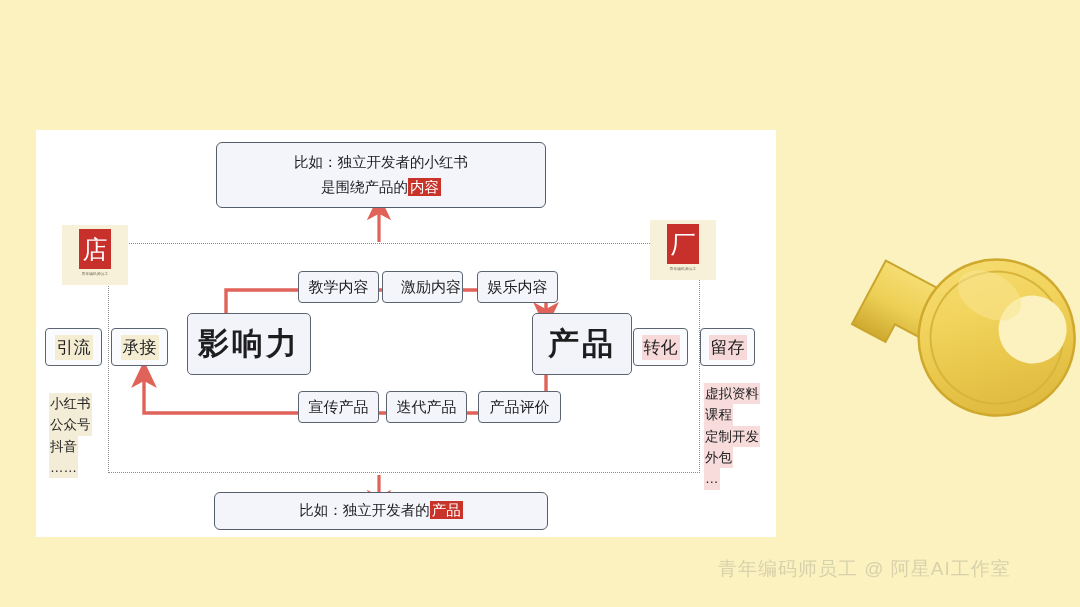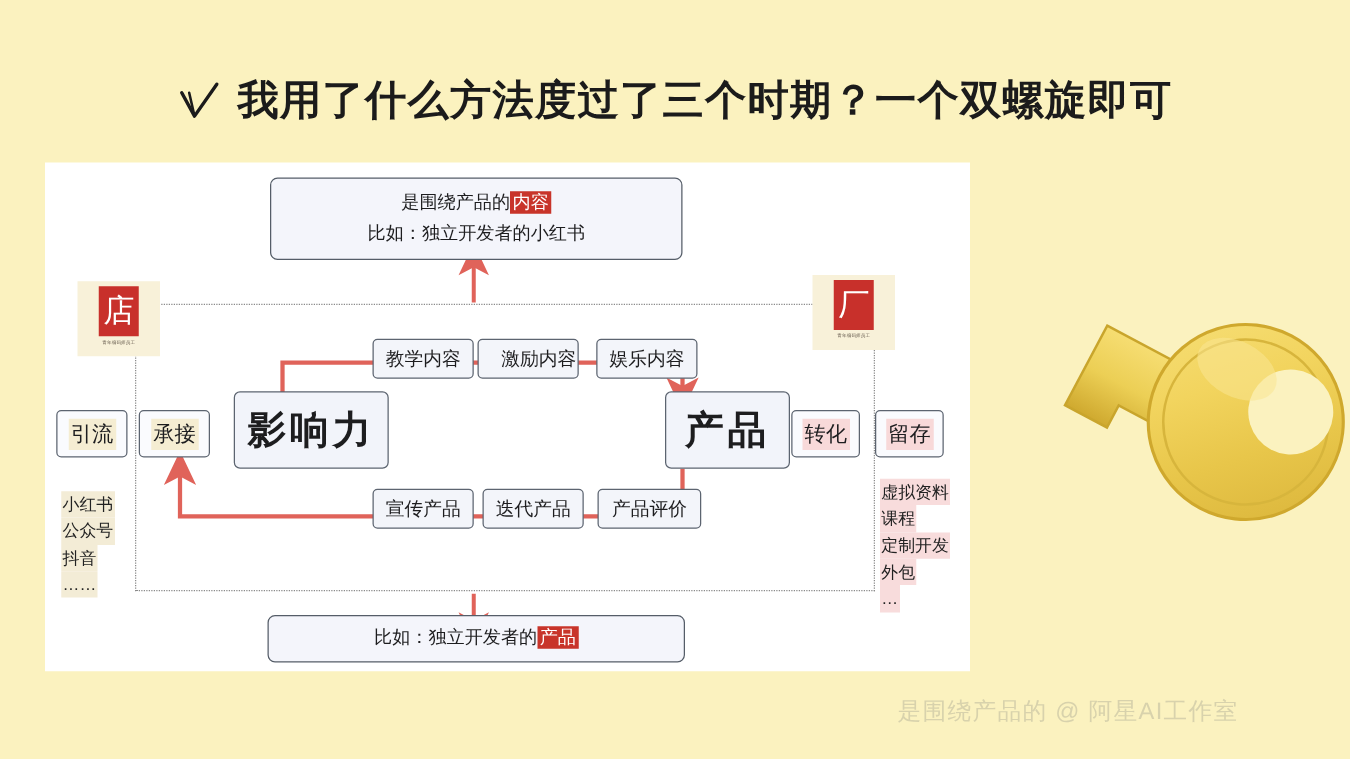--- a/index.html
+++ b/index.html
@@ -200,27 +200,20 @@
     color: #d8d2ac;
     letter-spacing: 1px;
     white-space: nowrap;
   }
 </style>
 </head>
 <body>
 
 <div id="slide">
 
-  <div id="title-bar">
-    <svg id="check-icon" viewBox="0 0 40 40">
-      <path d="M4 12 L16 34 L37 4" fill="none" stroke="#1b1b1b" stroke-width="3.2" stroke-linecap="round" stroke-linejoin="round"></path>
-      <path d="M11 12 L16 34" fill="none" stroke="#1b1b1b" stroke-width="2.4" stroke-linecap="round"></path>
-    </svg>
-    <div id="title-text">我用了什么方法度过了三个时期？一个双螺旋即可</div>
-  </div>
 
   <svg id="key-figure" viewBox="0 0 276 340">
     <defs>
       <linearGradient id="gold" x1="0%" y1="0%" x2="100%" y2="100%">
         <stop offset="0%" stop-color="#f7e07a"></stop>
         <stop offset="35%" stop-color="#f2d45e"></stop>
         <stop offset="62%" stop-color="#e8c64a"></stop>
         <stop offset="100%" stop-color="#d8b238"></stop>
       </linearGradient>
       <linearGradient id="goldShaft" x1="0%" y1="0%" x2="0%" y2="100%">
@@ -256,24 +249,24 @@
       <path d="M343 112 L343 78" fill="none" stroke="#e0635a" stroke-width="3.2" marker-end="url(#ah)"></path>
 
       <path d="M343 345 L343 372" fill="none" stroke="#e0635a" stroke-width="3.2" marker-end="url(#ah)"></path>
 
       <path d="M190 213 L190 160 L510 160 L510 185" fill="none" stroke="#e0635a" stroke-width="3.4" marker-end="url(#ah)"></path>
 
       <path d="M510 245 L510 283 L108 283 L108 245" fill="none" stroke="#e0635a" stroke-width="3.4" marker-end="url(#ah)"></path>
     </svg>
 
     <div class="node callout" style="left:180px; top:12px; width:330px; height:66px;">
+      <div>比如：独立开发者的小红书</div>
       <div>
         <span>是围绕产品的</span><span class="hl-red">内容</span>
       </div>
-      <div>比如：独立开发者的小红书</div>
     </div>
 
     <div class="badge" style="left:26px; top:95px;">
       <div class="glyph-box">店</div>
       <div class="micro">青年编码师员工</div>
     </div>
     <div class="badge" style="left:614px; top:90px;">
       <div class="glyph-box">厂</div>
       <div class="micro">青年编码师员工</div>
     </div>
@@ -318,15 +311,15 @@
     </div>
 
     <div class="node callout" style="left:178px; top:362px; width:334px; height:38px;">
       <div>
         <span>比如：独立开发者的</span><span class="hl-red">产品</span>
       </div>
     </div>
 
   </div>
 
-  <div id="watermark">是围绕产品的 @ 阿星AI工作室</div>
+  <div id="watermark">青年编码师员工 @ 阿星AI工作室</div>
 
 </div>
 
 </body></html>

